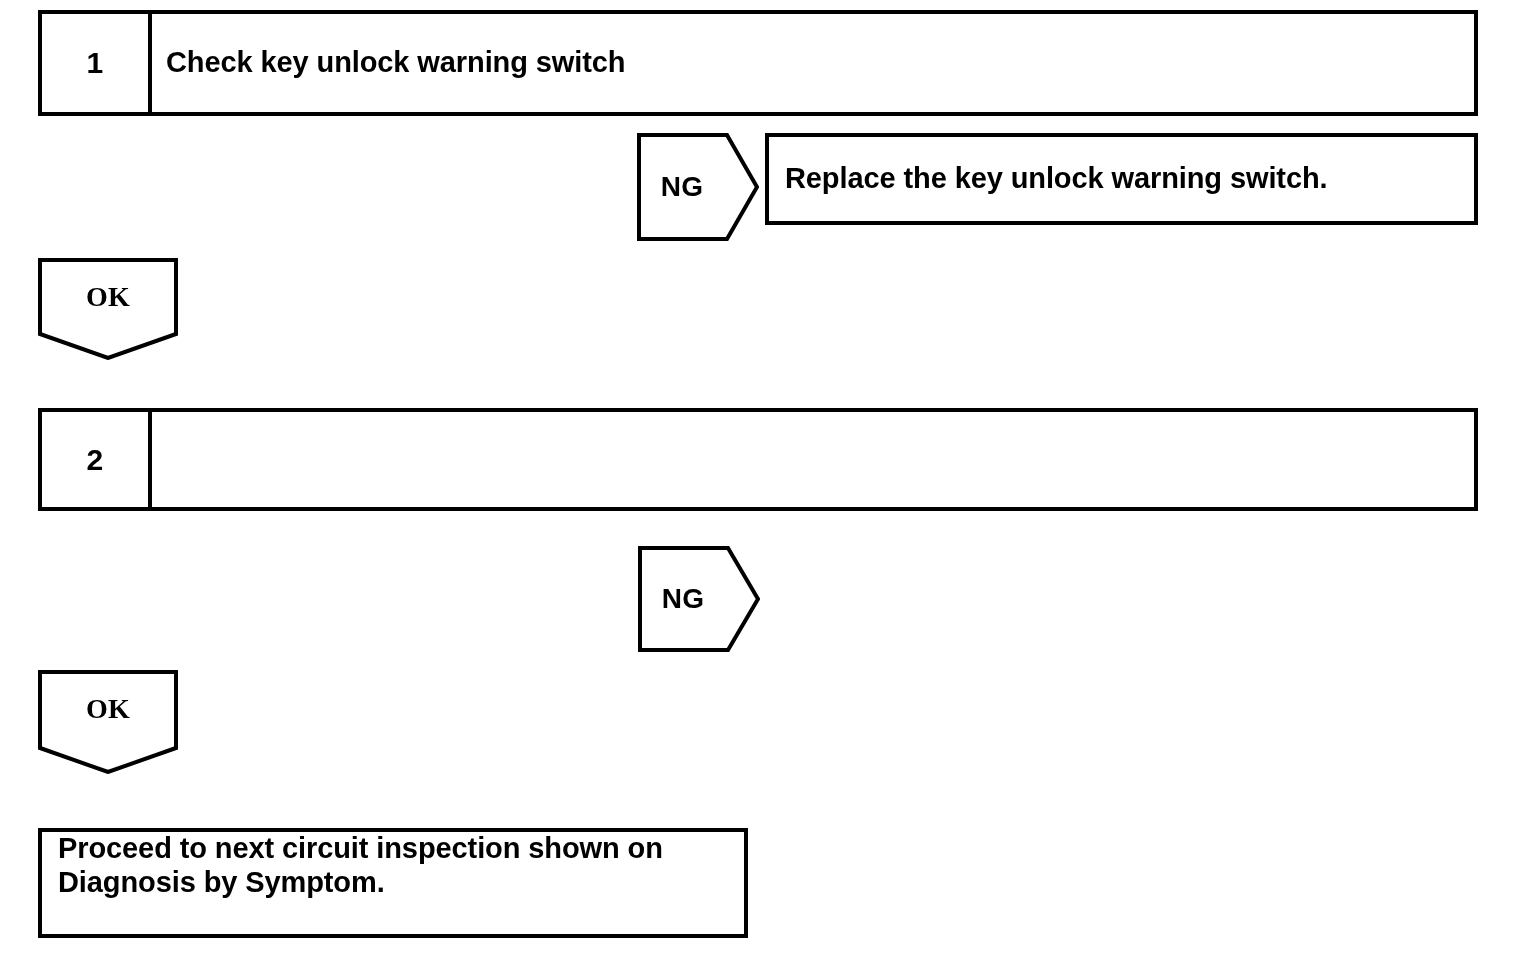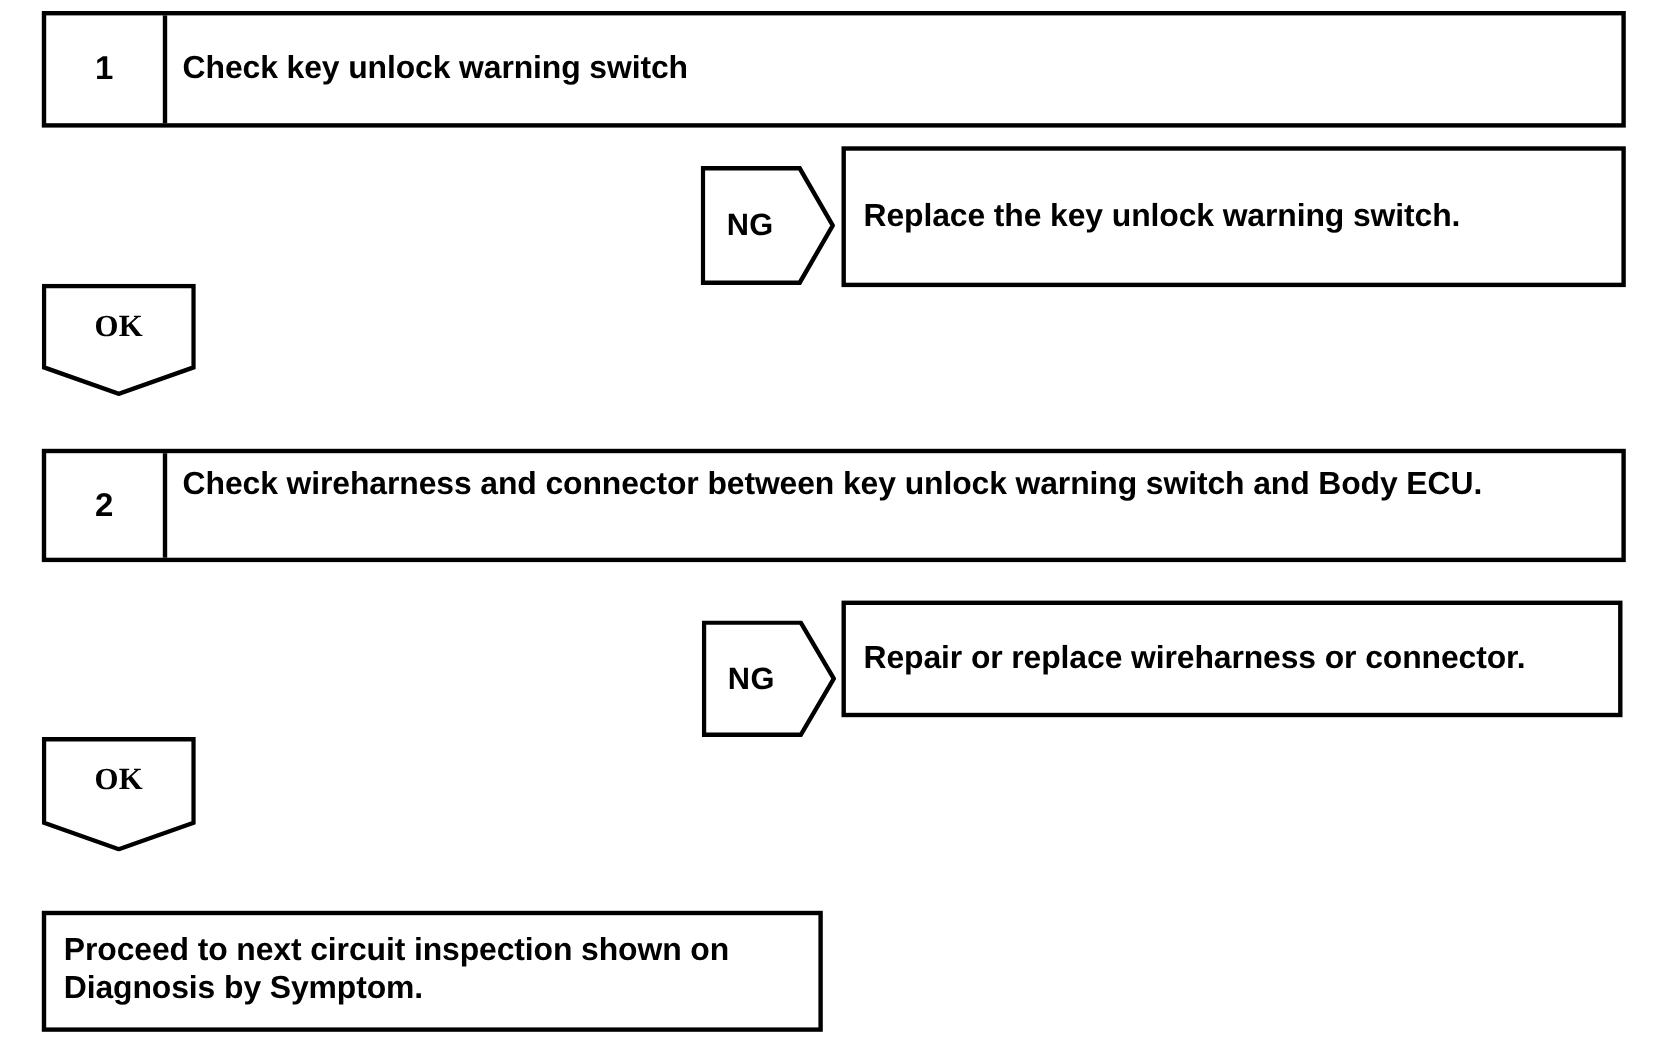--- a/index.html
+++ b/index.html
@@ -70,21 +70,20 @@
     white-space: pre-line;
   }
   .result-box.top-align {
     align-items: flex-start;
     padding-top: 12px;
   }
 
   
   .ng-shape {
     position: absolute;
-    margin-top: 18px;
   }
   .ng-shape svg {
     display: block;
   }
   .ng-shape .ng-label {
     position: absolute;
     top: 0;
     left: 0;
     width: 90px;
     height: 100%;
@@ -128,45 +127,43 @@
     <div class="step-text">Check key unlock warning switch</div>
   </div>
 
   <div class="ng-shape" style="left:637px; top:133px; width:122px; height:108px;">
     <svg width="122" height="108" viewBox="0 0 122 108">
       <polygon points="2,2 90,2 120,54 90,106 2,106" fill="#ffffff" stroke="#000000" stroke-width="4" stroke-linejoin="miter"></polygon>
     </svg>
     <div class="ng-label">NG</div>
   </div>
 
-  <div class="result-box" style="left:765px; top:133px; width:713px; height:128px;">Replace the key unlock warning switch.</div>
+  <div class="result-box" style="left:765px; top:133px; width:713px; height:92px;">Replace the key unlock warning switch.</div>
 
   <div class="ok-shape" style="left:38px; top:258px; width:140px; height:102px;">
     <svg width="140" height="102" viewBox="0 0 140 102">
       <polygon points="2,2 138,2 138,76 70,100 2,76" fill="#ffffff" stroke="#000000" stroke-width="4" stroke-linejoin="miter"></polygon>
     </svg>
     <div class="ok-label">OK</div>
   </div>
 
   <div class="step-box" style="left:38px; top:408px; width:1440px; height:103px;">
     <div class="step-num">2</div>
-    <div class="step-text">Check wireharness and connector between key unlock warning switch and Body ECU.</div>
   </div>
 
   <div class="ng-shape" style="left:638px; top:546px; width:122px; height:106px;">
     <svg width="122" height="106" viewBox="0 0 122 106">
       <polygon points="2,2 90,2 120,53 90,104 2,104" fill="#ffffff" stroke="#000000" stroke-width="4" stroke-linejoin="miter"></polygon>
     </svg>
     <div class="ng-label">NG</div>
   </div>
 
-  <div class="result-box" style="left:765px; top:546px; width:710px; height:106px;">Repair or replace wireharness or connector.</div>
 
   <div class="ok-shape" style="left:38px; top:670px; width:140px; height:104px;">
     <svg width="140" height="104" viewBox="0 0 140 104">
       <polygon points="2,2 138,2 138,78 70,102 2,78" fill="#ffffff" stroke="#000000" stroke-width="4" stroke-linejoin="miter"></polygon>
     </svg>
     <div class="ok-label">OK</div>
   </div>
 
-  <div class="result-box top-align" style="left:38px; top:828px; width:710px; height:110px; padding-top:16px;">Proceed to next circuit inspection shown on Diagnosis by Symptom.</div>
+  <div class="result-box top-align" style="left:38px; top:828px; width:710px; height:110px; padding-top:0;">Proceed to next circuit inspection shown on Diagnosis by Symptom.</div>
 
 </div>
 
 </body></html>

